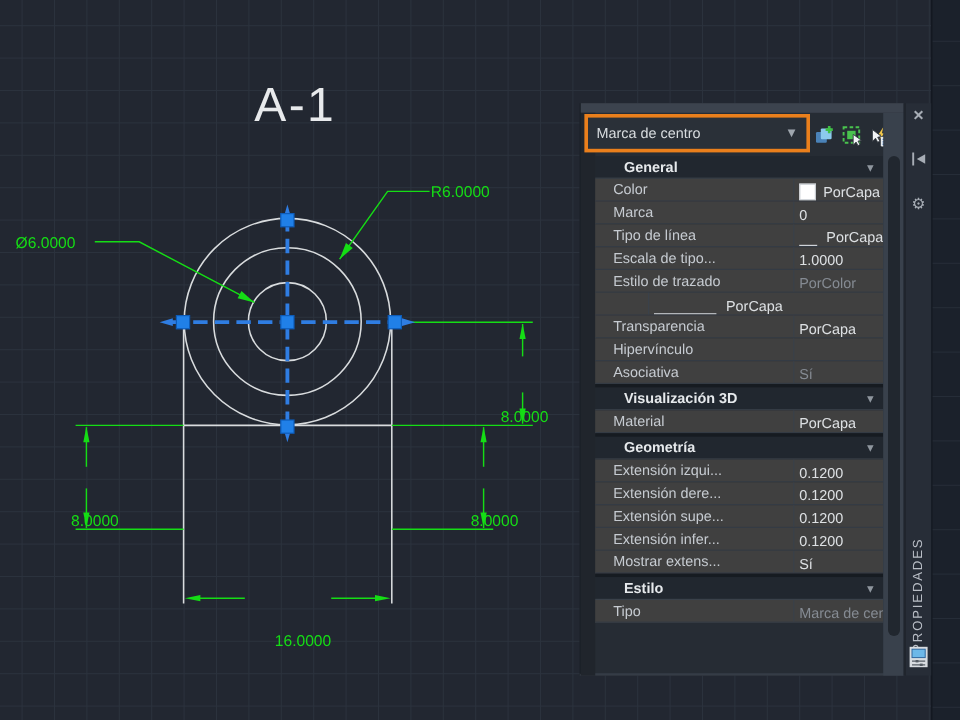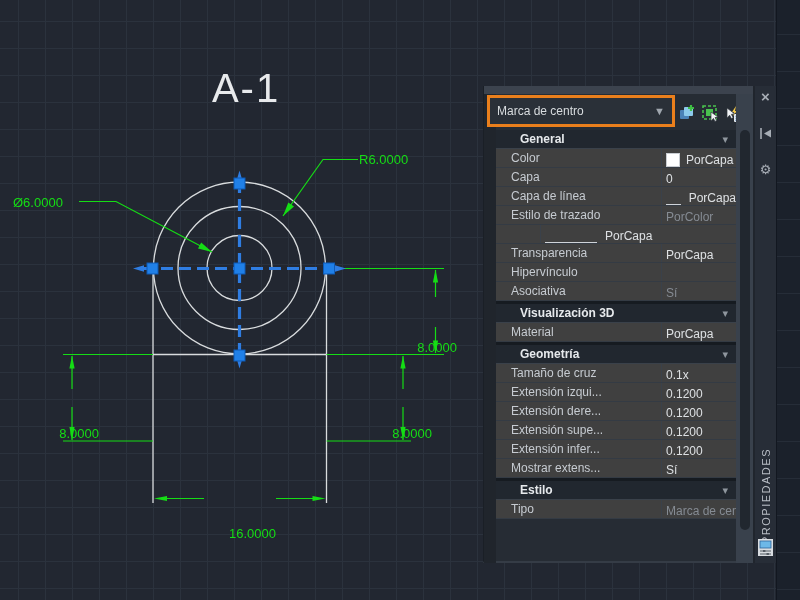--- a/index.html
+++ b/index.html
@@ -181,30 +181,36 @@
           <span class="c">▾</span>
         </div>
         <div class="prow">
           <div class="lbl">Color</div>
           <div class="val">
             <span class="swatch"></span>
             <span>PorCapa</span>
           </div>
         </div>
         <div class="prow">
-          <div class="lbl">Capa</div>
+          <div class="lbl">Marca</div>
           <div class="val">
             <span>0</span>
           </div>
         </div>
         <div class="prow">
-          <div class="lbl">Capa de línea</div>
+          <div class="lbl">Tipo de línea</div>
           <div class="val">
             <span class="ltline"></span>
             <span>PorCapa</span>
+          </div>
+        </div>
+        <div class="prow">
+          <div class="lbl">Escala de tipo...</div>
+          <div class="val">
+            <span>1.0000</span>
           </div>
         </div>
         <div class="prow">
           <div class="lbl">Estilo de trazado</div>
           <div class="val muted">
             <span>PorColor</span>
           </div>
         </div>
         <div class="prow">
           <div class="val">
@@ -238,26 +244,20 @@
         <div class="prow">
           <div class="lbl">Material</div>
           <div class="val">
             <span>PorCapa</span>
           </div>
         </div>
         <div class="sec-gap"></div>
         <div class="sec-header">
           <span class="t">Geometría</span>
           <span class="c">▾</span>
-        </div>
-        <div class="prow">
-          <div class="lbl">Tamaño de cruz</div>
-          <div class="val">
-            <span>0.1x</span>
-          </div>
         </div>
         <div class="prow">
           <div class="lbl">Extensión izqui...</div>
           <div class="val">
             <span>0.1200</span>
           </div>
         </div>
         <div class="prow">
           <div class="lbl">Extensión dere...</div>
           <div class="val">

